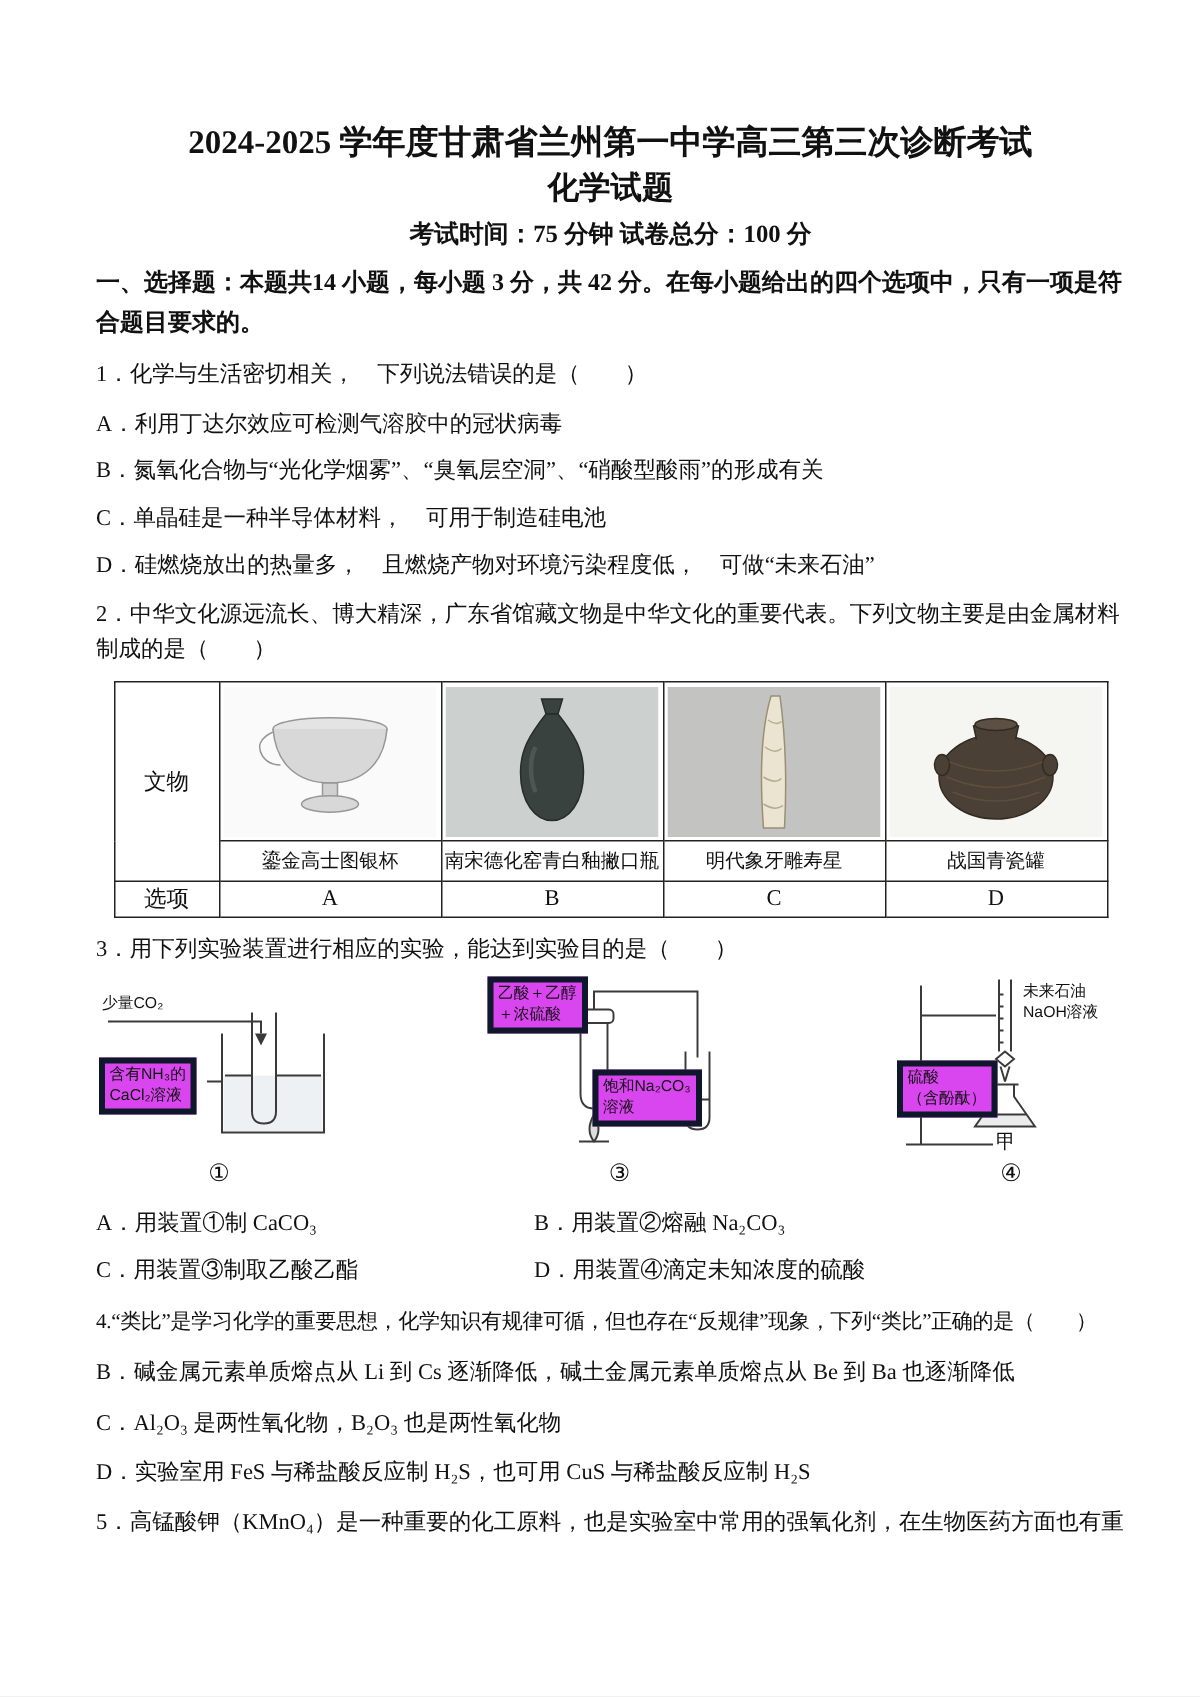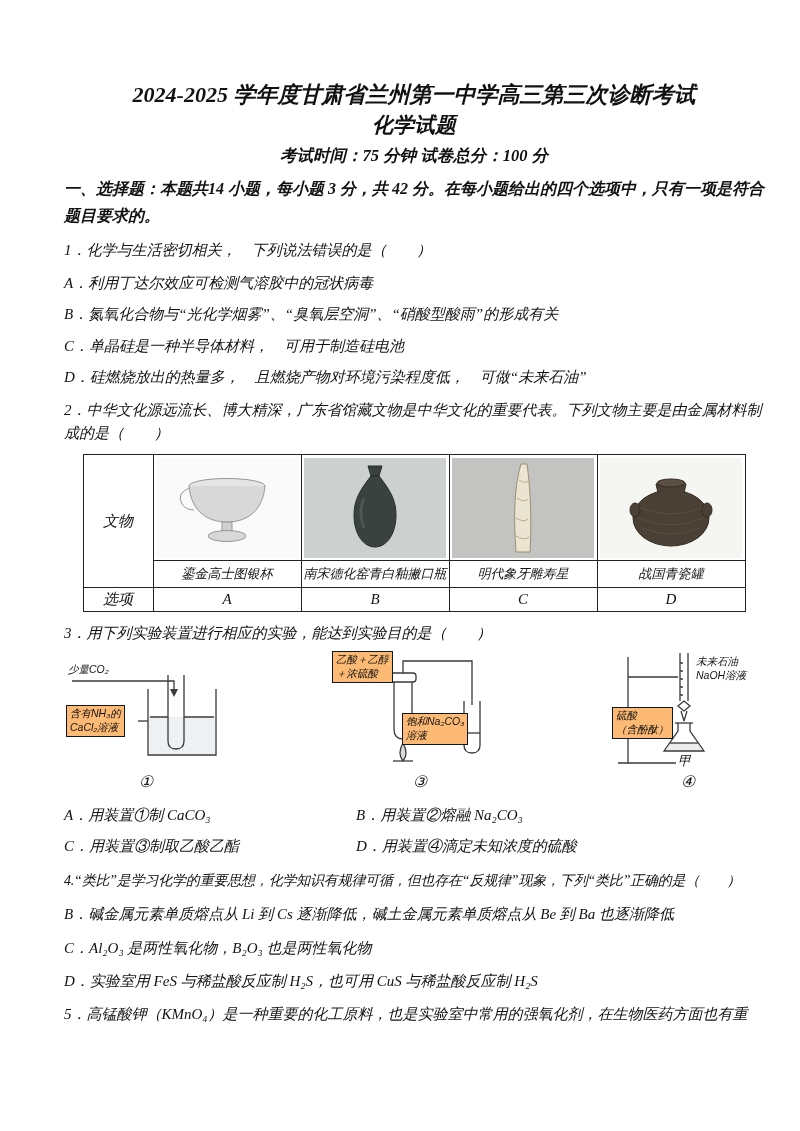--- a/index.html
+++ b/index.html
@@ -2,21 +2,21 @@
 <html><head>
 <meta charset="utf-8">
 <style>
   * { box-sizing: border-box; }
   html,body { margin:0; padding:0; background:#e8e8e8; }
   .page {
     width:800px; height:1131px; background:#ffffff; margin:0 auto;
     font-family:"Liberation Serif","DejaVu Serif",serif; color:#111;
     position:relative; overflow:hidden;
   }
-  .content { padding:80px 36px 0 64px;font-style:italic; }
+  .content { padding:80px 50px 0 64px; }
 
   .title    { font-size:22px; font-weight:700; text-align:center; line-height:1.35; }
   .subtitle { font-size:21px; font-weight:700; text-align:center; line-height:1.3; margin-top:2px; }
   .exam-info{ font-size:16.5px; font-weight:700; text-align:center; margin-top:6px; }
   .section-heading { font-size:16px; font-weight:700; line-height:1.7; margin-top:8px; }
 
   .stem        { font-size:15px; line-height:1.55; margin-top:10px; }
   .option-line { font-size:15px; line-height:1.5;  margin-top:9px;  }
   .q4-stem     { font-size:14px; letter-spacing:-0.2px; margin-top:13px; }
   .q4-opt      { margin-top:11px; }
@@ -33,21 +33,21 @@
   
   .apparatus-row { display:flex; justify-content:space-between; margin-top:6px; }
   .app-col.w1 { width:164px; } .app-col.w2 { width:150px; }
   .app-col.w3 { width:176px; } .app-col.w4 { width:152px; }
   .app-cell { position:relative; height:118px; }
   .app-cell svg { position:absolute; left:0; top:0; }
   .dlabel {
     position:absolute; font-family:"Liberation Sans","DejaVu Sans",sans-serif;
     font-size:10.5px; line-height:1.3; white-space:pre-line; color:#111;
   }
-  .boxed { border:1px solid #0f172a; background:#fdba74; padding:1px 3px; }
+  .boxed { border:4px solid #0f172a; background:#d946ef; padding:1px 3px; }
   .app-num { text-align:center; font-size:16px; margin-top:3px; }
   .q3-options { display:grid; grid-template-columns:292px 1fr; margin-top:5px; }
   .q3-options .option-line { margin-top:8px; }
 </style>
 </head>
 <body>
 
 <div class="page">
   <div class="content">
 

